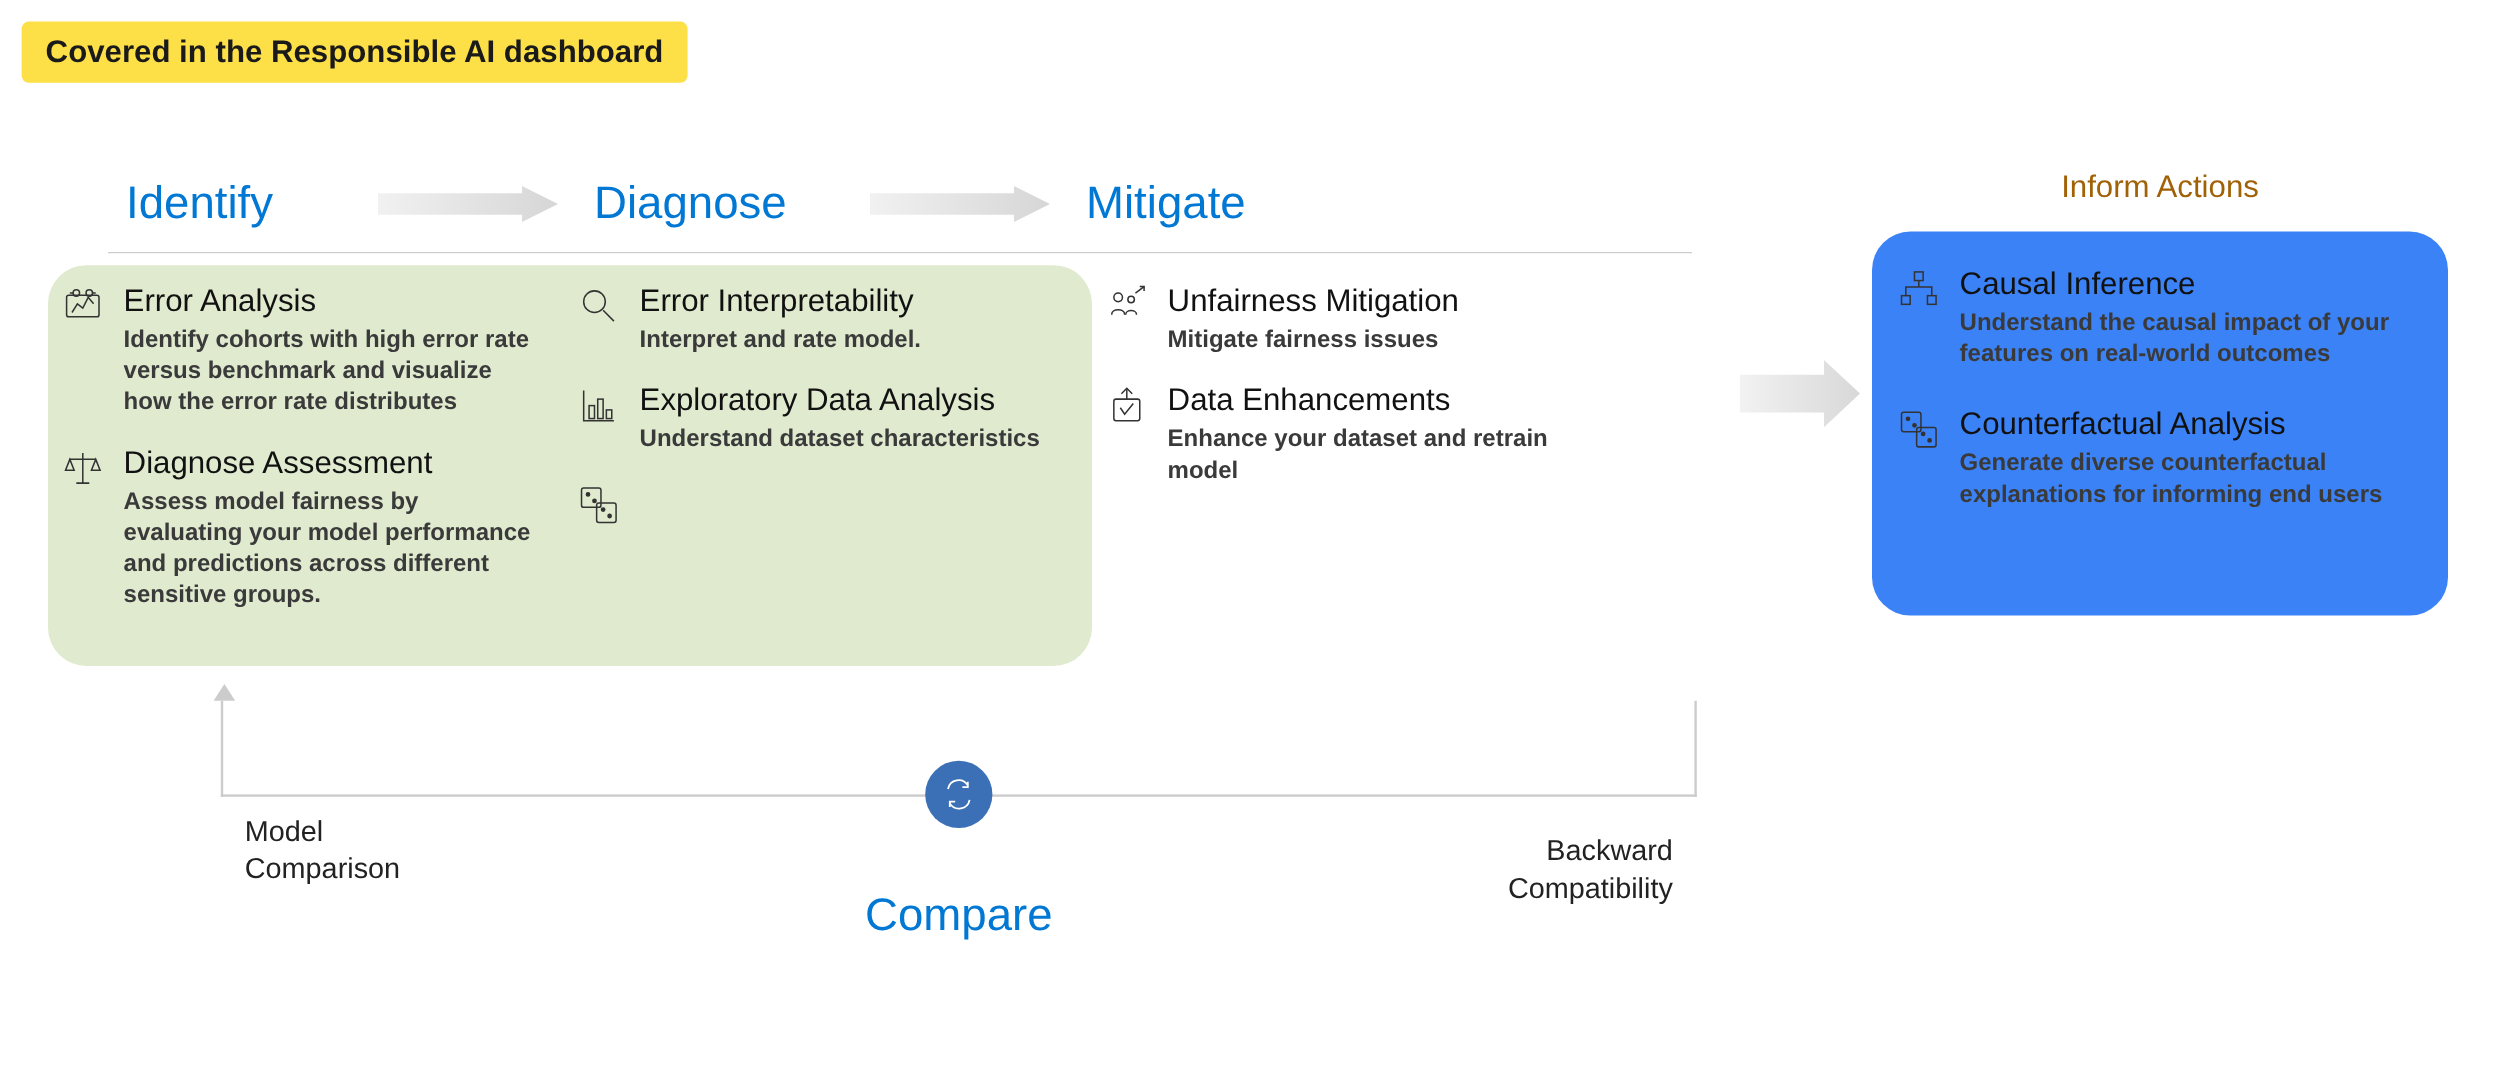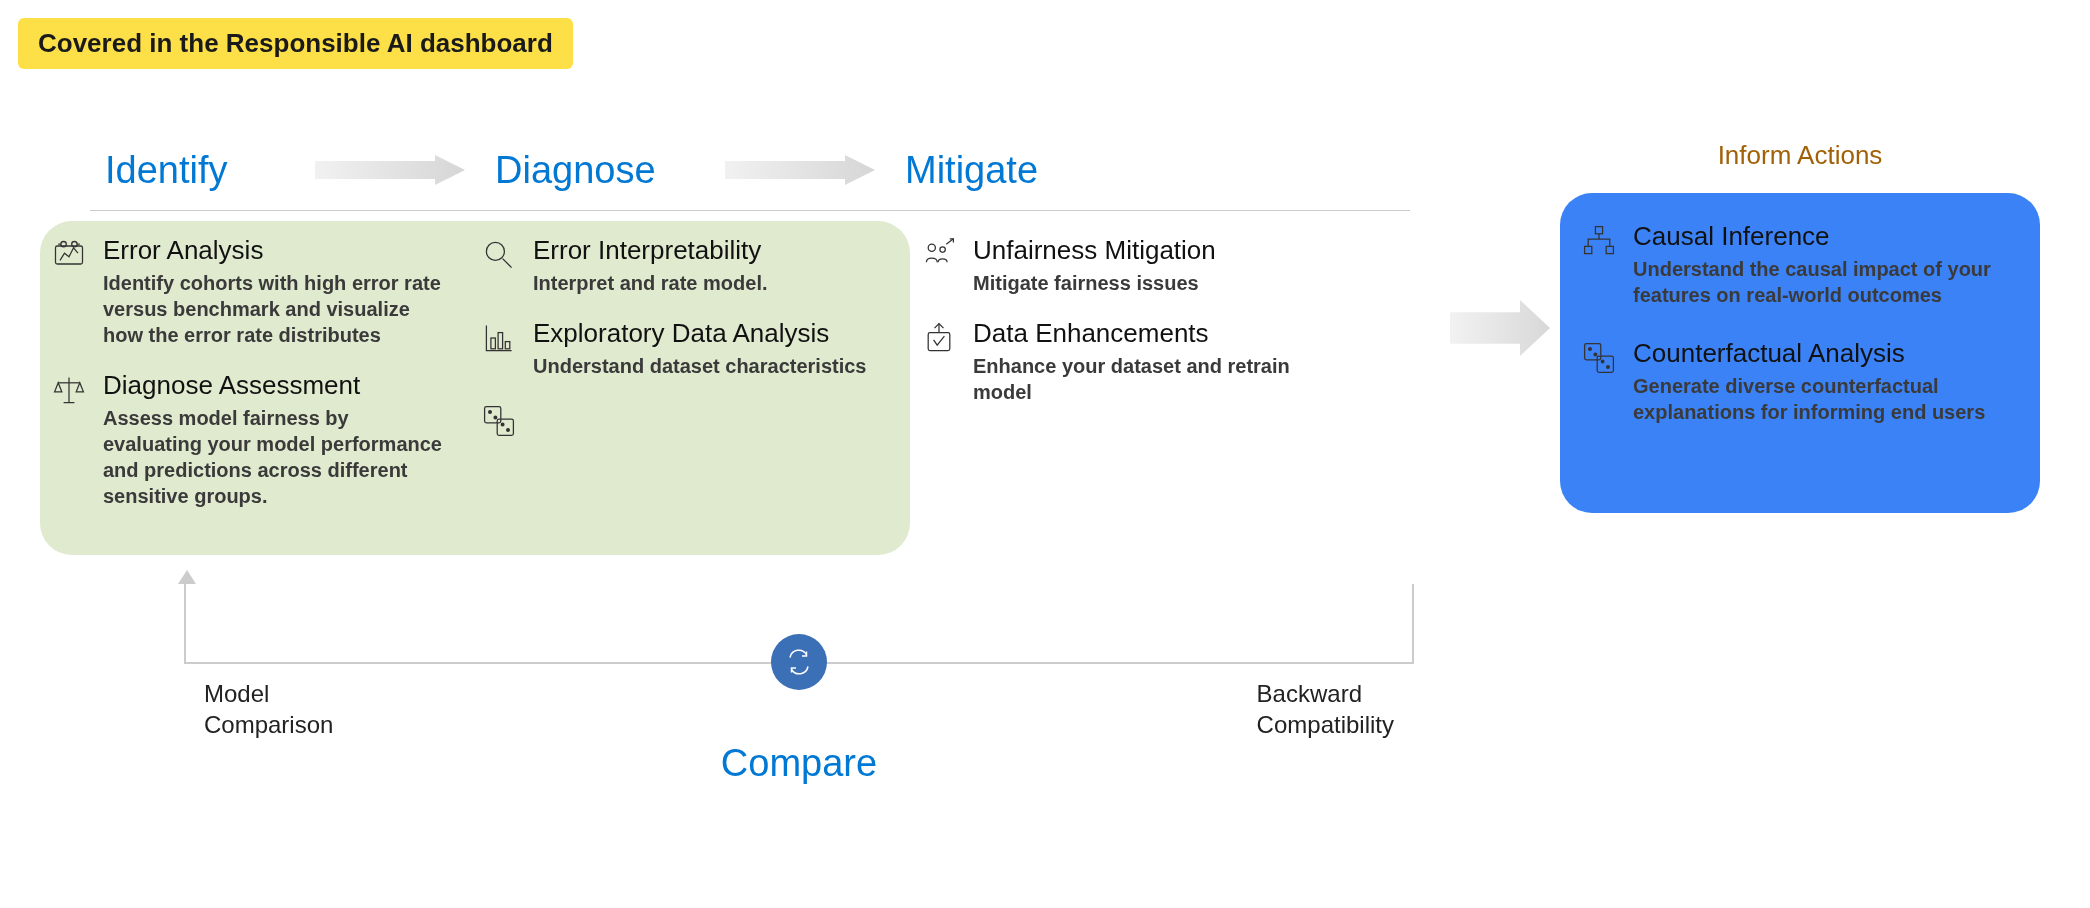--- a/index.html
+++ b/index.html
@@ -178,25 +178,25 @@
   .compare-label-left {
     position: absolute;
     top: 118px;
     left: 20px;
     font-size: 24px;
     color: #222;
     line-height: 1.3;
   }
   .compare-label-right {
     position: absolute;
-    top: 118px;
+    top: 134px;
     right: 20px;
     font-size: 24px;
     color: #222;
-    text-align: left;
+    text-align: right;
     line-height: 1.3;
   }
   .compare-title {
     position: absolute;
     top: 182px;
     left: 50%;
     transform: translateX(-50%);
     color: #0078d4;
     font-size: 38px;
     text-align: right;

